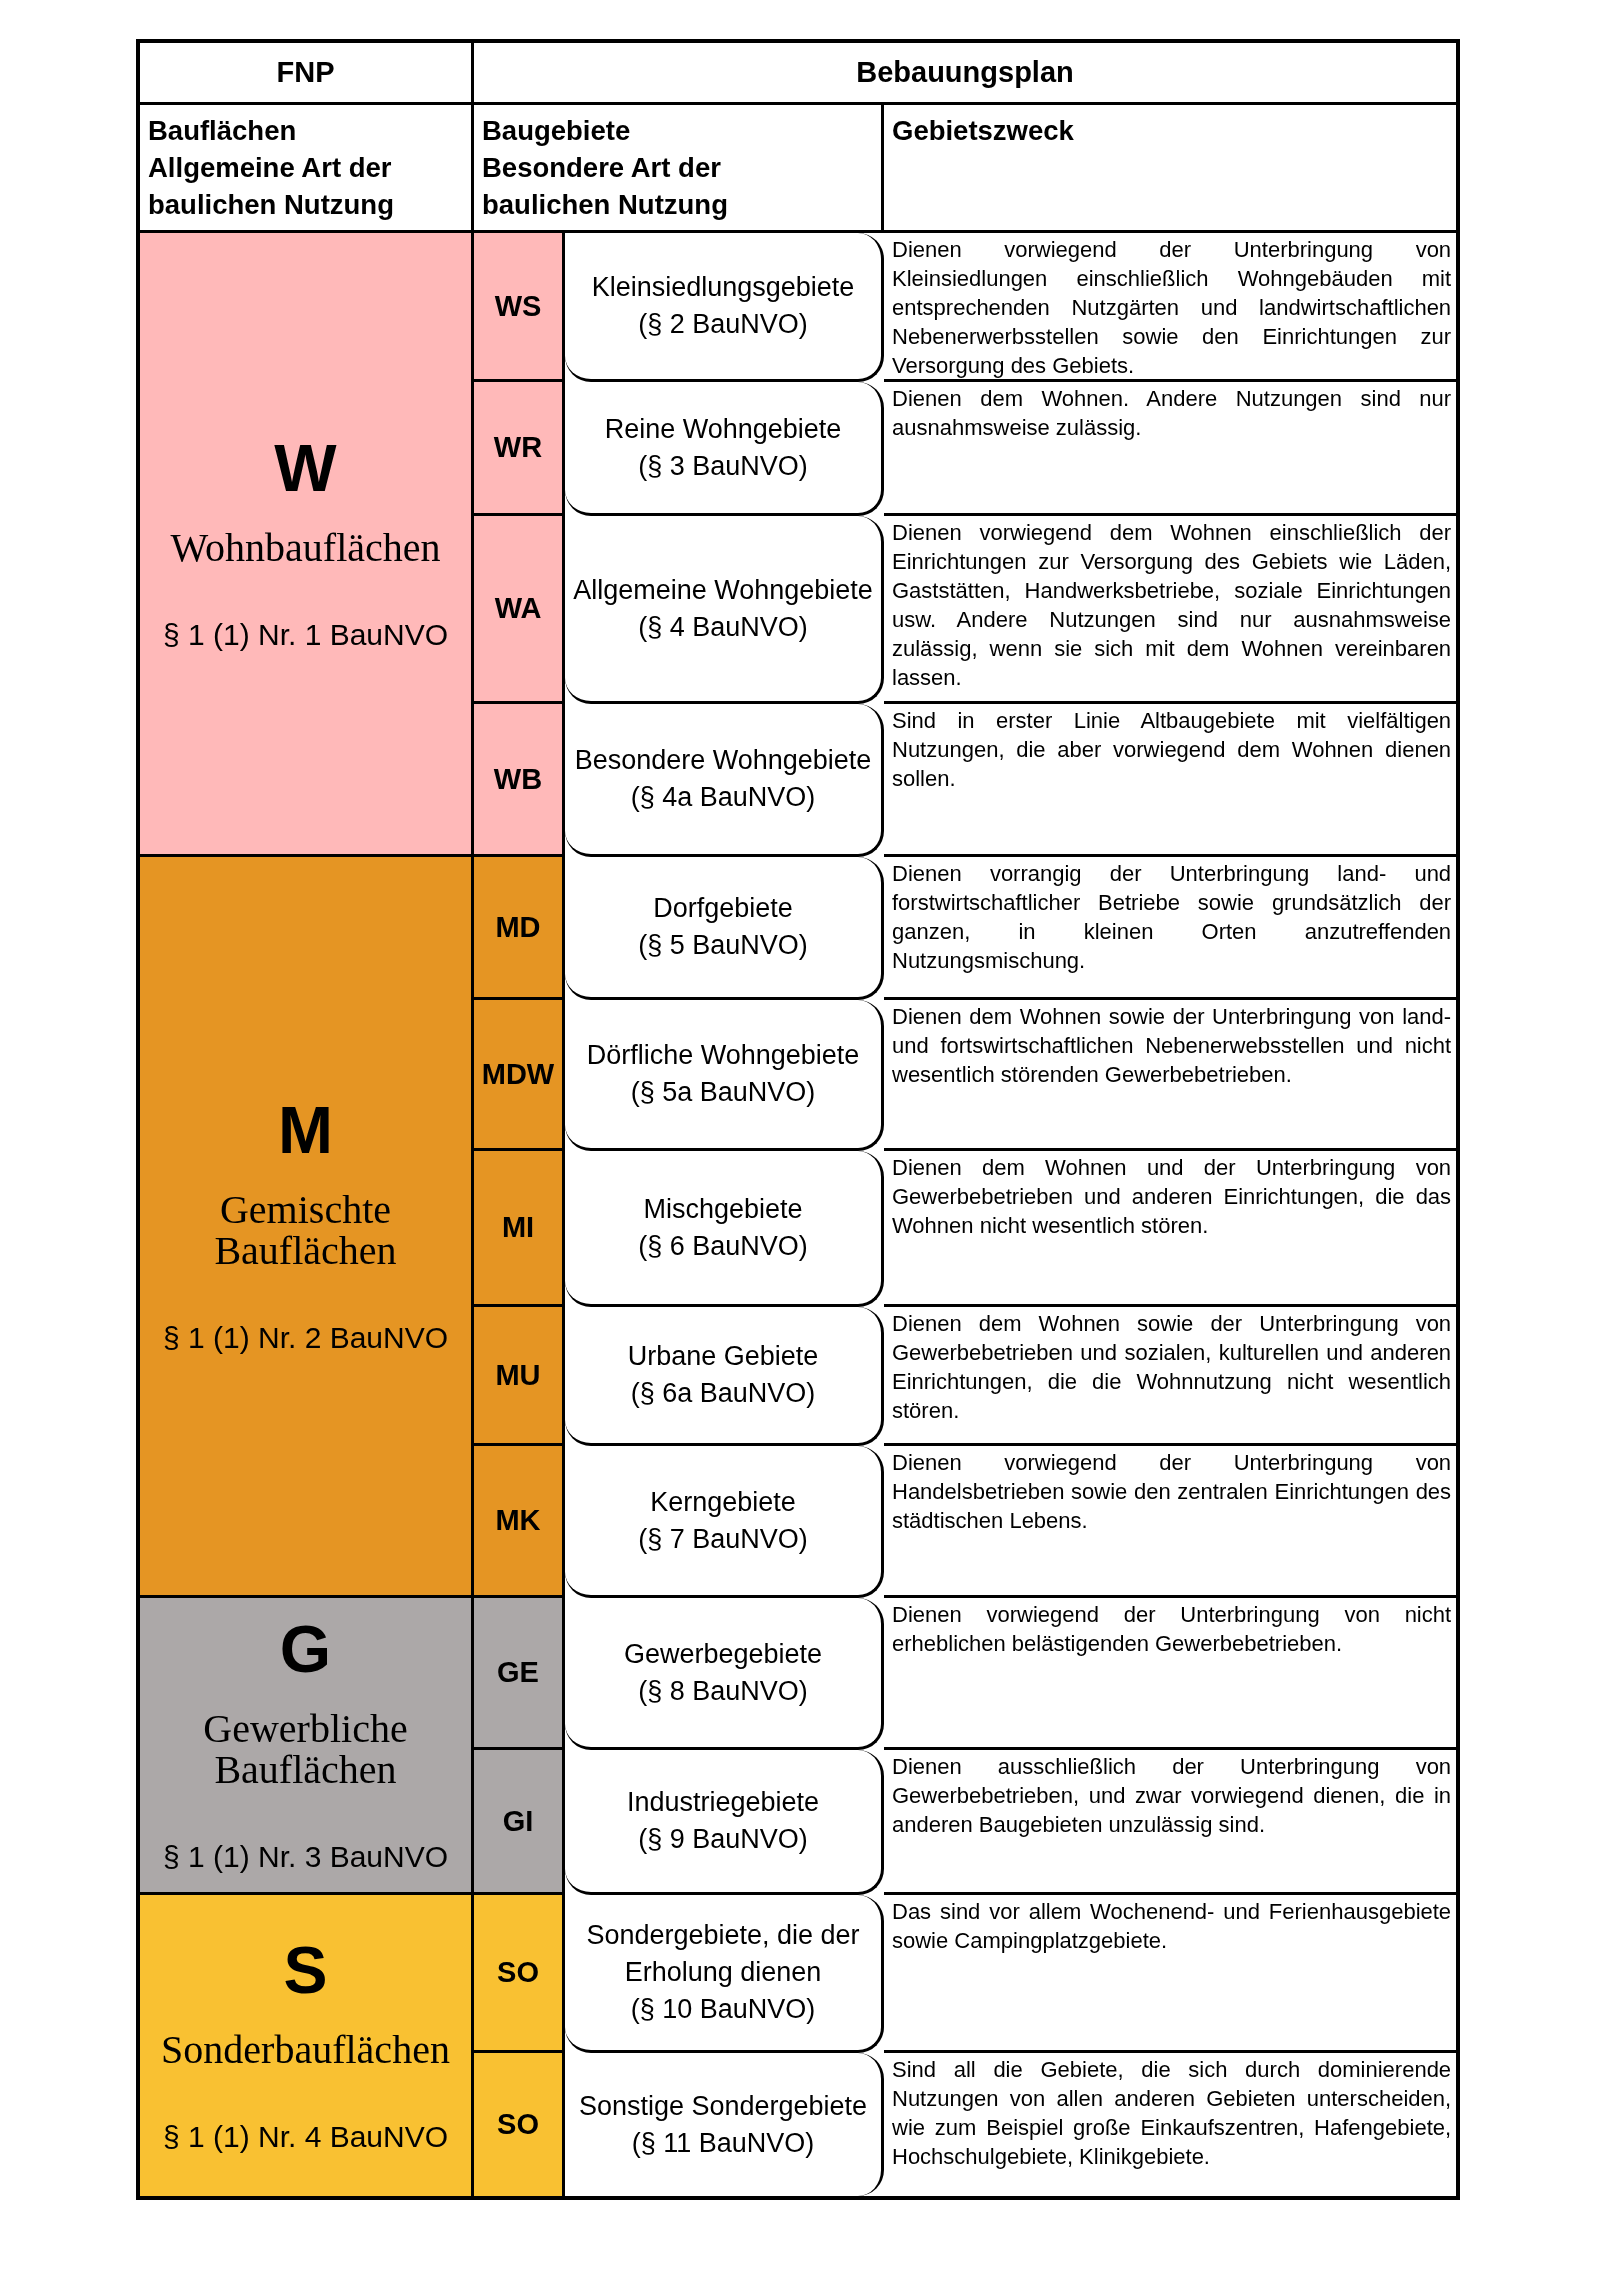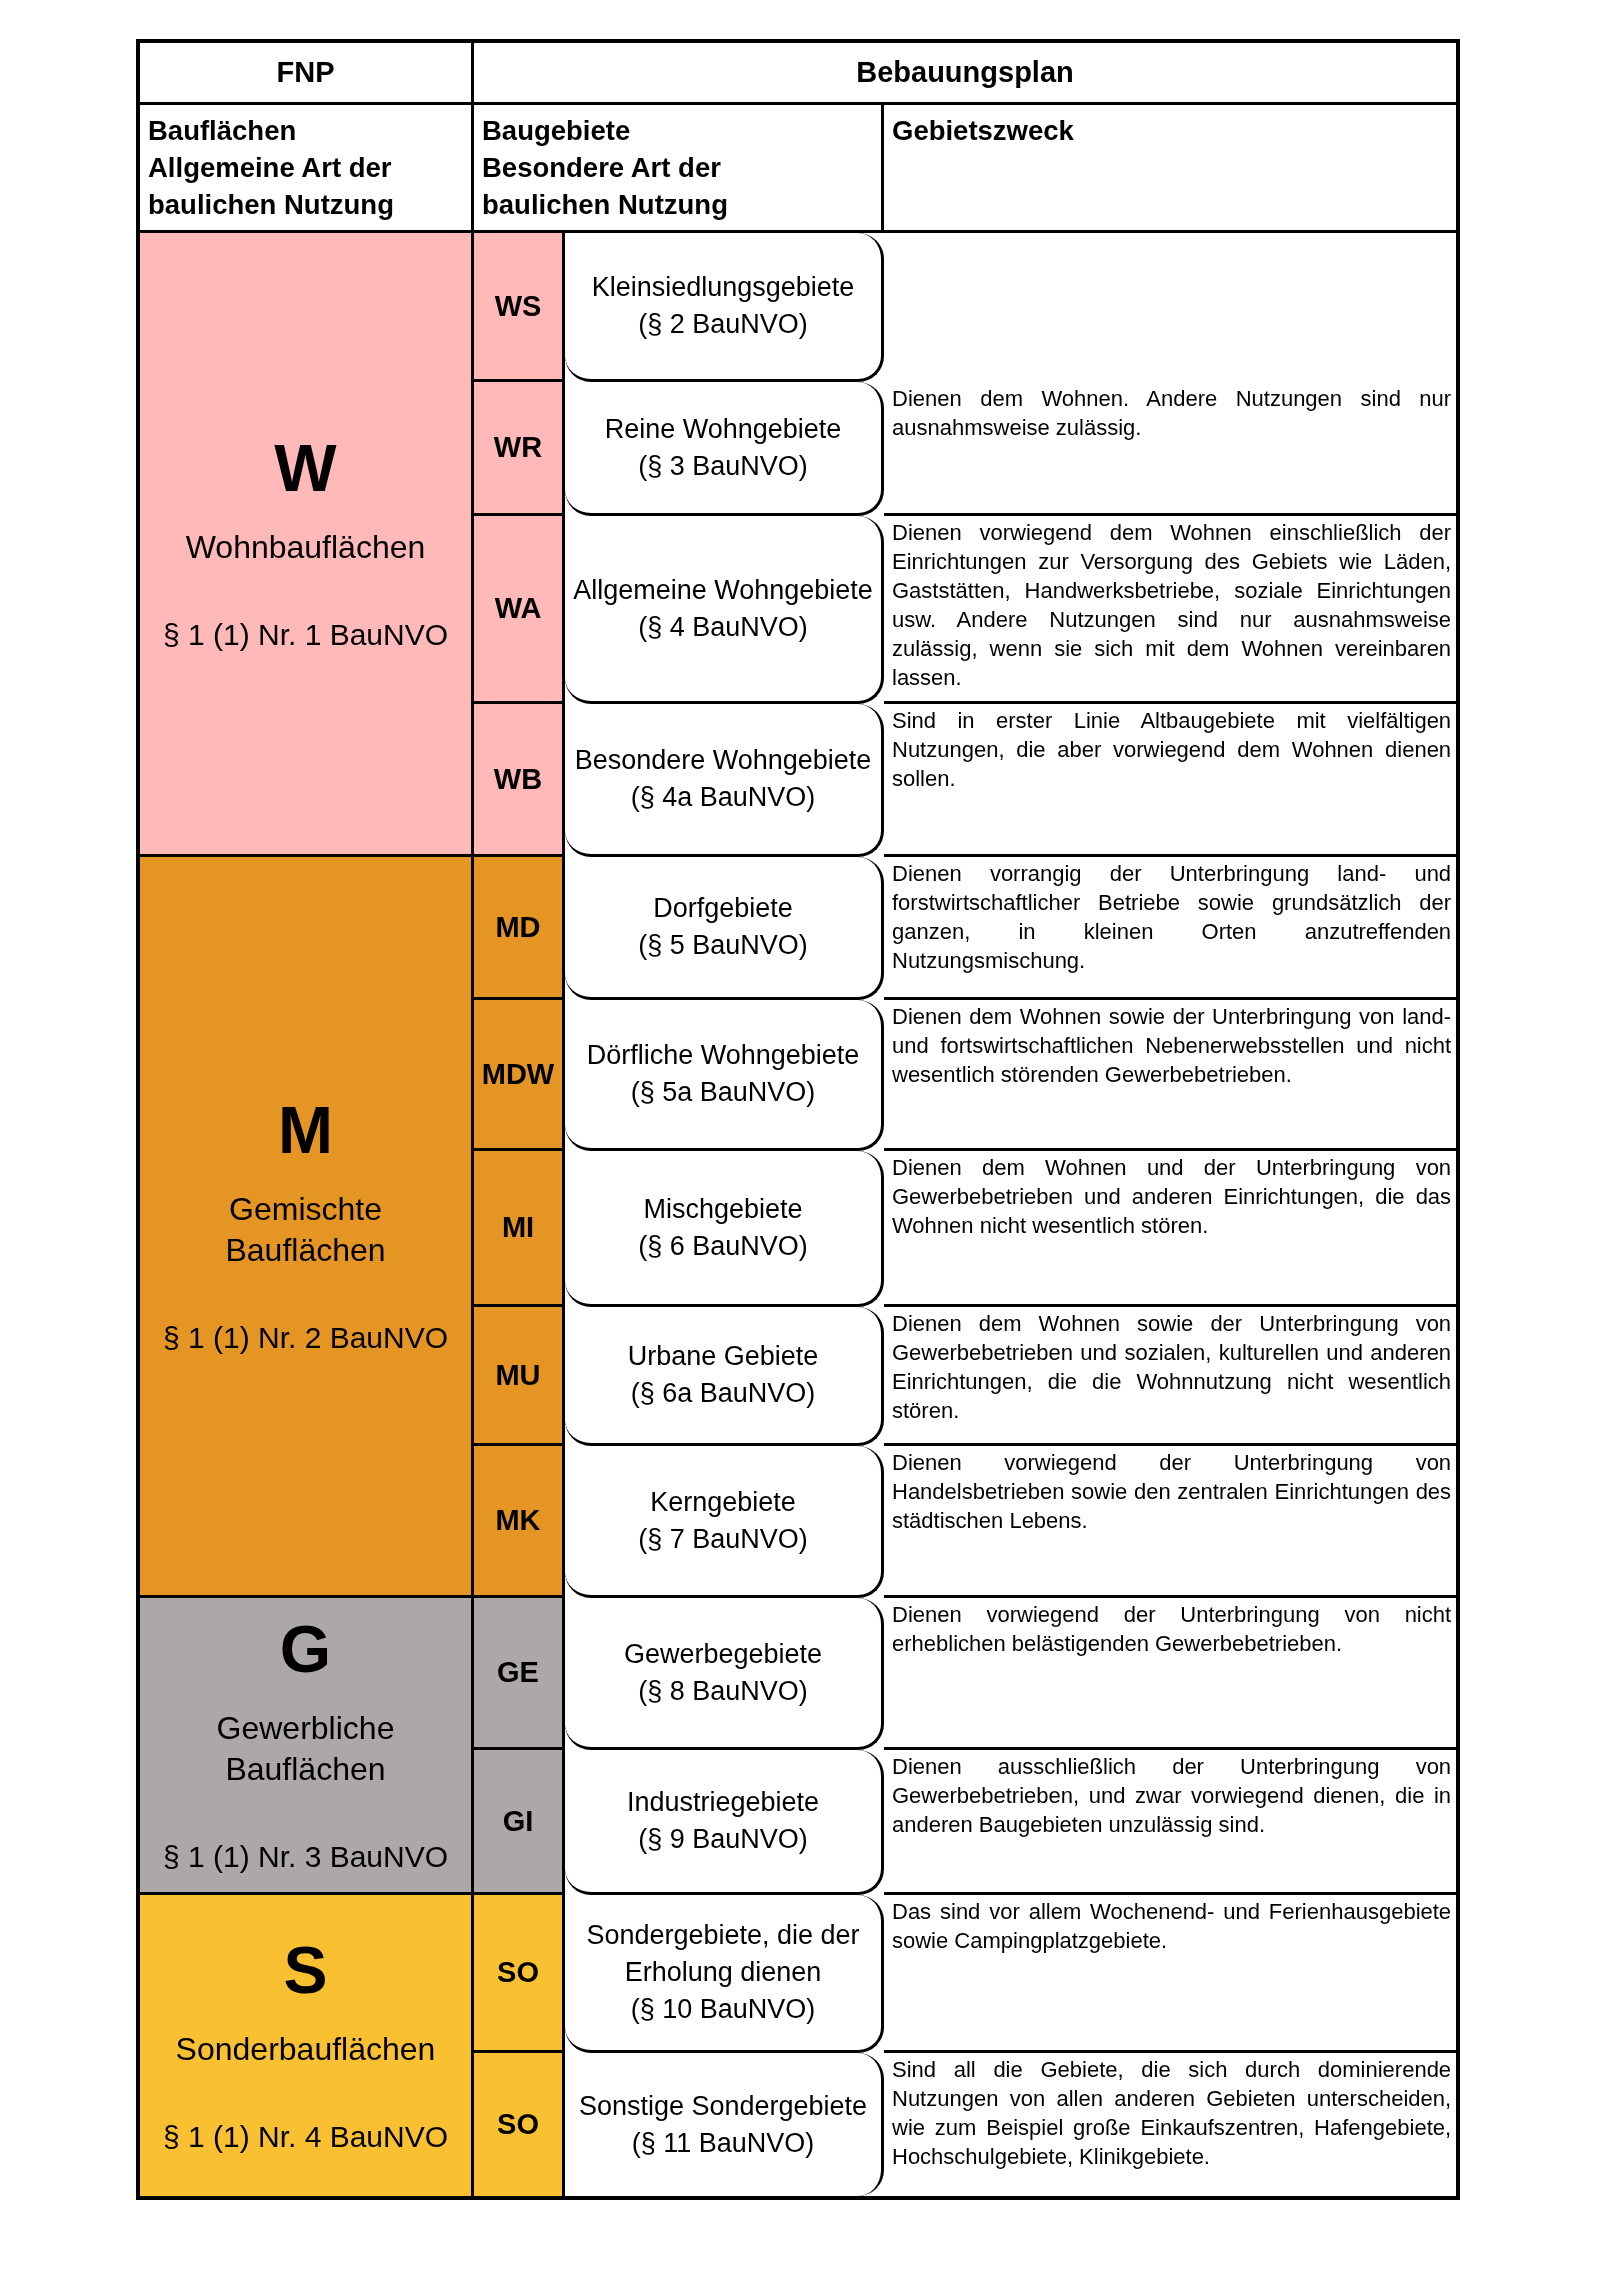--- a/index.html
+++ b/index.html
@@ -28,21 +28,21 @@
   .last-col{border-right:none;}
   .last-row{border-bottom:none;}
   .h1{display:flex;align-items:center;justify-content:center;font-weight:bold;font-size:29px;}
   .h2{font-weight:bold;font-size:27.5px;line-height:37px;padding:6.5px 8px;white-space:pre-line;}
   .code{display:flex;align-items:center;justify-content:center;font-weight:bold;font-size:29px;}
   .gname{display:flex;align-items:center;justify-content:center;text-align:center;
          font-size:27px;line-height:37px;white-space:pre-line;border-radius:26px;}
   .zweck{font-size:22px;line-height:29px;text-align:justify;padding:2.4px 4.9px 2.4px 8px;}
   .big{display:flex;flex-direction:column;align-items:center;justify-content:center;text-align:center;}
   .big .letter{font-weight:bold;font-size:66px;line-height:66px;}
-  .big .bname{font-size:32px;line-height:41px;white-space:pre-line;margin-top:26px;}
+  .big .bname{font-size:40px;line-height:41px;white-space:pre-line;margin-top:26px;font-family:Liberation Serif, serif;}
   .big .bref{font-size:30px;margin-top:50px;}
   .bg-w{background:var(--c-w,#FFB9B9);}
   .bg-m{background:var(--c-m,#E59523);}
   .bg-g{background:var(--c-g,#ACA8A8);}
   .bg-s{background:var(--c-s,#F9C132);}
 </style>
 </head>
 <body style="background: rgb(255, 255, 255);">
 
 <div class="ztable">
@@ -59,20 +59,21 @@
   <div class="cell h2 last-col" style="grid-area:2/4/3/5">Gebietszweck</div>
 
   <div class="cell big bg-w" style="grid-area:3/1/7/2">
     <div class="letter">W</div>
     <div class="bname">Wohnbauflächen</div>
     <div class="bref">§ 1 (1) Nr. 1 BauNVO</div>
   </div>
   <div class="cell code bg-w" style="grid-area:3/2/4/3">WS</div>
   <div class="cell gname" style="grid-area:3/3/4/4">Kleinsiedlungsgebiete
 (§ 2 BauNVO)</div>
+  <div class="cell zweck last-col" style="grid-area:3/4/4/5">Dienen vorwiegend der Unterbringung von Kleinsiedlungen einschließlich Wohngebäuden mit entsprechenden Nutzgärten und landwirtschaftlichen Nebenerwerbsstellen sowie den Einrichtungen zur Versorgung des Gebiets.</div>
 
   <div class="cell code bg-w" style="grid-area:4/2/5/3">WR</div>
   <div class="cell gname" style="grid-area:4/3/5/4">Reine Wohngebiete
 (§ 3 BauNVO)</div>
   <div class="cell zweck last-col" style="grid-area:4/4/5/5">Dienen dem Wohnen. Andere Nutzungen sind nur ausnahmsweise zulässig.</div>
 
   <div class="cell code bg-w" style="grid-area:5/2/6/3">WA</div>
   <div class="cell gname" style="grid-area:5/3/6/4">Allgemeine Wohngebiete
 (§ 4 BauNVO)</div>
   <div class="cell zweck last-col" style="grid-area:5/4/6/5">Dienen vorwiegend dem Wohnen einschließlich der Einrichtungen zur Versorgung des Gebiets wie Läden, Gaststätten, Handwerksbetriebe, soziale Einrichtungen usw. Andere Nutzungen sind nur ausnahmsweise zulässig, wenn sie sich mit dem Wohnen vereinbaren lassen.</div>

